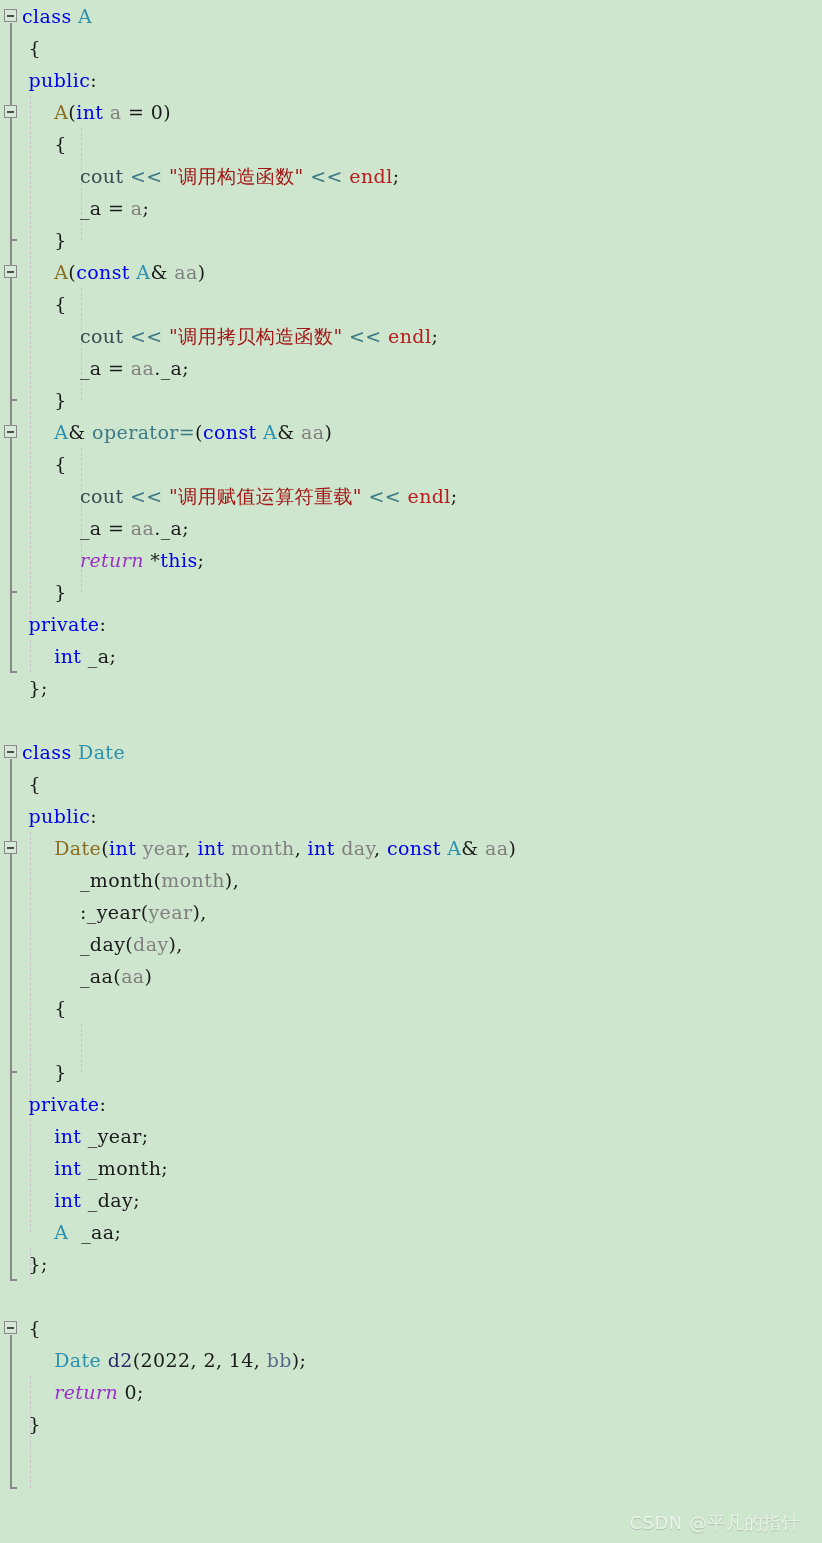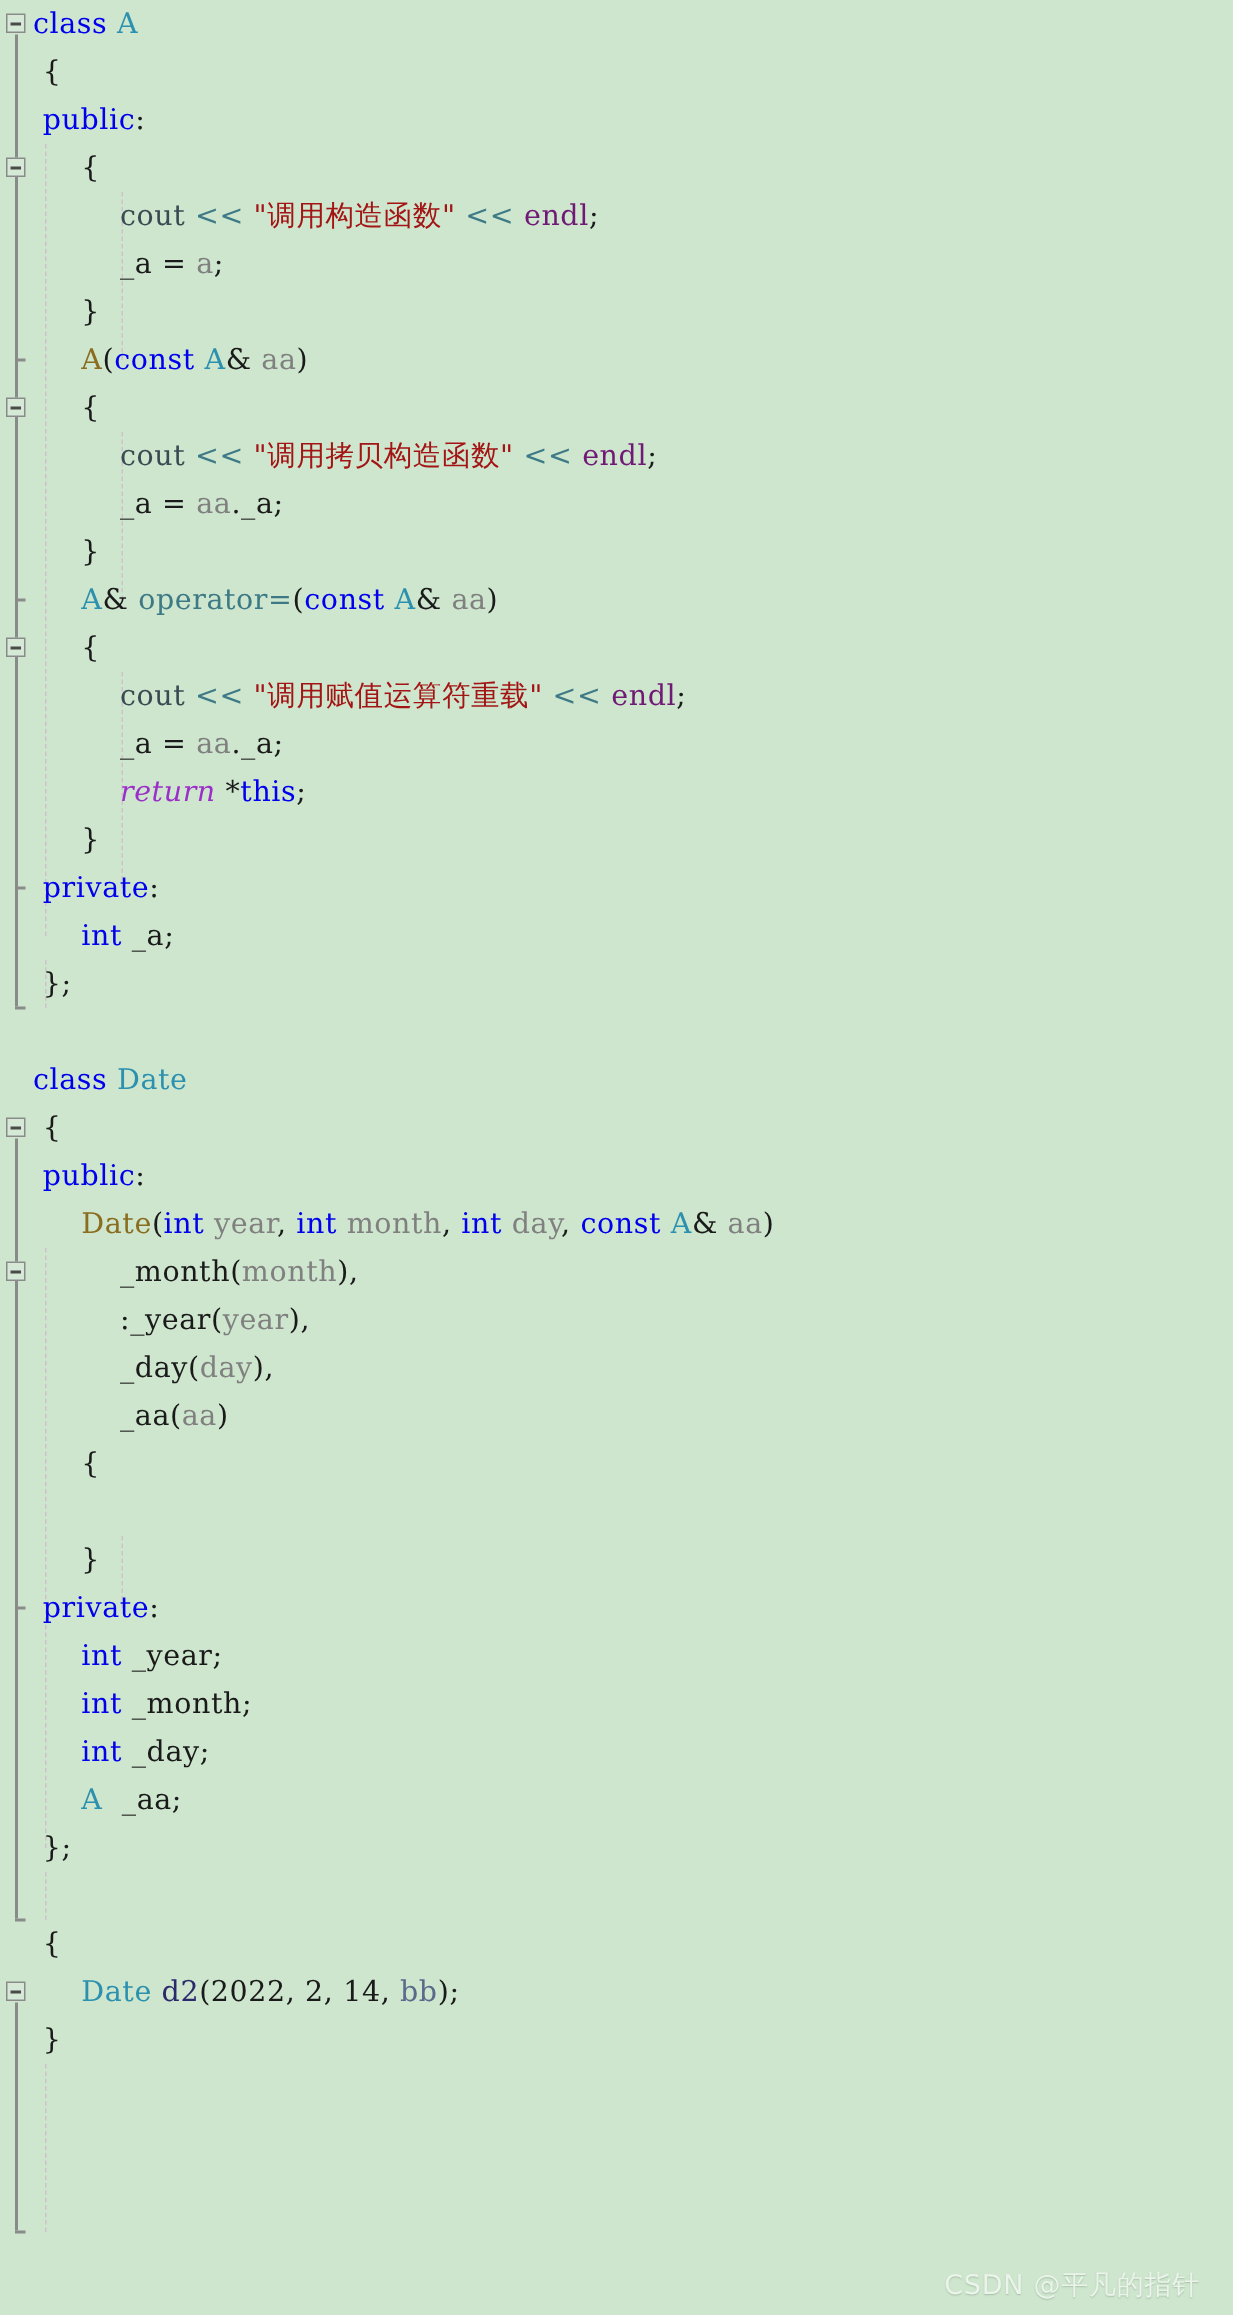--- a/index.html
+++ b/index.html
@@ -41,21 +41,21 @@
   }
 
   
   .kw      { color: #0000ee; }            
   .ret     { color: #9b30c8; font-style: italic; }            
   .type    { color: #2b91af; }            
   .fn      { color: #8a6d1f; }            
   .str     { color: #a31515; }            
   .param   { color: #808080; }            
   .stream  { color: #3a4a52; }            
-  .endl    { color: #701a75; margin-top: 20px; }            
+  .endl    { color: #b91c1c; margin-top: 20px; }            
   .op      { color: #3d7a86; }            
   .plain   { color: #1a1a1a; }            
   .var     { color: #2b2b6b; }            
   .varg    { color: #5a6a8a; }            
   .thiskw  { color: #0000ee; }            
 
   
   .fold-box {
     position: absolute;
     width: 13px;
@@ -156,20 +156,21 @@
   </div>
 
   <div id="code">
 
     <div class="line"><span class="code-text"><span class="kw">class</span> <span class="type">A</span></span></div>
 
     <div class="line"><span class="code-text plain"> {</span></div>
 
     <div class="line"><span class="code-text"><span class="kw"> public</span><span class="plain">:</span></span></div>
 
+    <div class="line"><span class="code-text"><span class="fn">     A</span><span class="plain">(</span><span class="kw">int</span> <span class="param">a</span> <span class="plain">= 0)</span></span></div>
 
     <div class="line"><span class="code-text plain">     {</span></div>
 
     <div class="line"><span class="code-text"><span class="stream">         cout</span> <span class="op">&lt;&lt;</span> <span class="str">"<span>调用构造函数</span>"</span> <span class="op">&lt;&lt;</span> <span class="endl">endl</span><span class="plain">;</span></span></div>
 
     <div class="line"><span class="code-text"><span class="plain">         _a = </span><span class="param">a</span><span class="plain">;</span></span></div>
 
     <div class="line"><span class="code-text plain">     }</span></div>
 
     <div class="line"><span class="code-text"><span class="fn">     A</span><span class="plain">(</span><span class="kw">const</span> <span class="type">A</span><span class="plain">&amp;</span> <span class="param">aa</span><span class="plain">)</span></span></div>
@@ -237,20 +238,21 @@
     <div class="line"><span class="code-text plain"> };</span></div>
 
     <div class="line"><span class="code-text">&nbsp;</span></div>
 
 
     <div class="line"><span class="code-text plain"> {</span></div>
 
 
     <div class="line"><span class="code-text"><span class="type">     Date</span> <span class="var">d2</span><span class="plain">(2022, 2, 14, </span><span class="varg">bb</span><span class="plain">);</span></span></div>
 
+    <div class="line"><span class="code-text"><span class="ret">     return</span> <span class="plain">0;</span></span></div>
 
     <div class="line"><span class="code-text plain"> }</span></div>
 
   </div>
 
   <div id="watermark">CSDN @平凡的指针</div>
 
 </div>
 
 </body></html>

